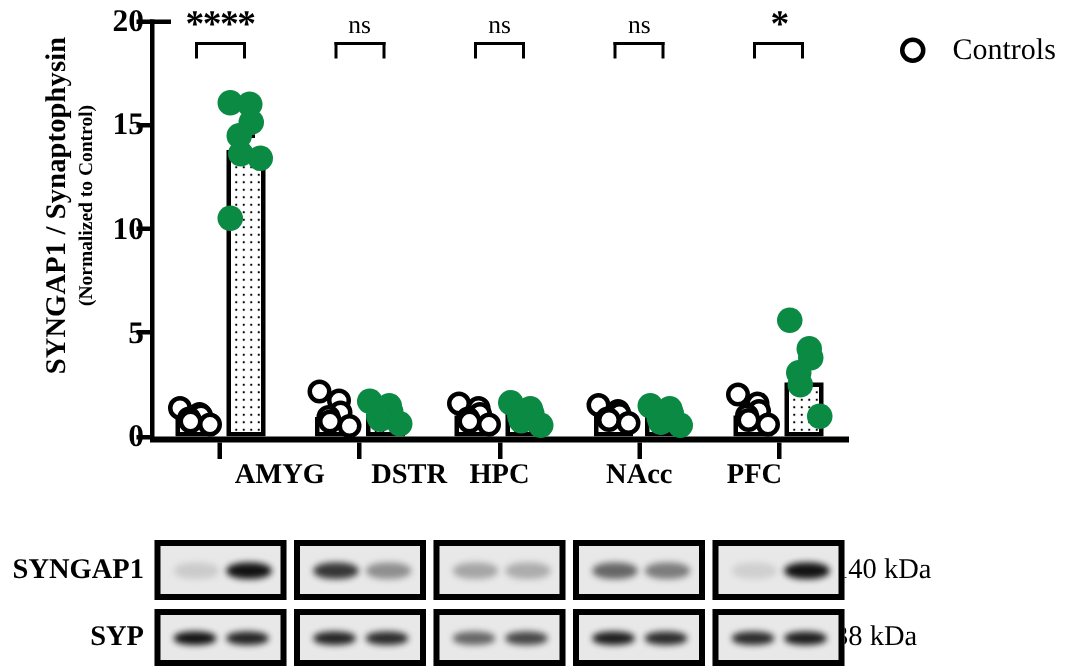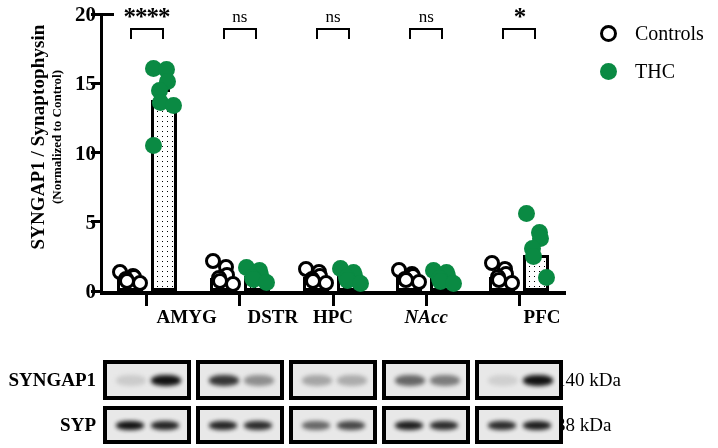--- a/index.html
+++ b/index.html
@@ -92,23 +92,23 @@
 
   <div class="abs" id="xaxis-line"></div>
   <div class="abs" id="xcats">
         <div class="abs" style="left: 145.1px; top: 295px; width: 3px; height: 11px; background: rgb(0, 0, 0);"></div>
         <div class="xcat" style="left: 146.6px; margin-left: 40px;">AMYG</div>
         <div class="abs" style="left: 238.3px; top: 295px; width: 3px; height: 11px; background: rgb(0, 0, 0);"></div>
         <div class="xcat" style="left: 239.8px; margin-left: 33px;">DSTR</div>
         <div class="abs" style="left: 331.5px; top: 295px; width: 3px; height: 11px; background: rgb(0, 0, 0);"></div>
         <div class="xcat" style="left: 333px;">HPC</div>
         <div class="abs" style="left: 424.7px; top: 295px; width: 3px; height: 11px; background: rgb(0, 0, 0);"></div>
-        <div class="xcat" style="left: 426.2px; font-style: italic;">NAcc</div>
+        <div class="xcat" style="left: 426.2px;">NAcc</div>
         <div class="abs" style="left: 517.9px; top: 295px; width: 3px; height: 11px; background: rgb(0, 0, 0);"></div>
-        <div class="xcat" style="left: 542px;">PFC</div>
+        <div class="xcat" style="left: 503px;">PFC</div>
       </div>
   <div class="abs" id="plotbody">
         <div class="abs bar" style="left: 116.6px; top: 277.15px; width: 26px; height: 13.85px; background: rgb(255, 255, 255);"></div>
         <div class="abs errbar" style="left: 128.4px; top: 275.072px; height: 2.0775px; width: 2.4px;"></div>
         <div class="abs errcap" style="left: 123.6px; top: 274.072px; width: 12px; height: 2.4px;"></div>
         <div class="abs dot ctrl" style="left: 111.6px; top: 264.303px; width: 16px; height: 16px;"></div>
         <div class="abs dot ctrl" style="left: 124.6px; top: 267.765px; width: 16px; height: 16px;"></div>
         <div class="abs dot ctrl" style="left: 125.6px; top: 269.15px; width: 16px; height: 16px;"></div>
         <div class="abs dot ctrl" style="left: 117.6px; top: 271.228px; width: 16px; height: 16px;"></div>
         <div class="abs dot ctrl" style="left: 118.6px; top: 273.305px; width: 16px; height: 16px;"></div>
@@ -209,24 +209,20 @@
         <div class="abs sigtxt stars" style="left: 519.4px; top: 4px;">*</div>
       </div>
 <div class="abs" style="left: 100px; top: 13px; width: 14px; height: 3px; background: rgb(0, 0, 0);"></div>
     </div>
 
 <div class="abs" id="legend">
       <div class="legrow">
         <span class="legmark open"></span>
         <span class="legtxt">Controls</span>
       </div>
-      <div class="legrow">
-        <span class="legmark filled" style="background: rgb(10, 138, 67);"></span>
-        <span class="legtxt">THC</span>
-      </div>
     </div>
 
 <div class="abs" id="blots">
       <div class="blotlabel" style="left: 0px; width: 96px; text-align: right; top: 380px;">SYNGAP1</div>
       <div class="kda" style="left: 556px; top: 380px;">140 kDa</div>
       <div class="blotbox" style="left: 103px; top: 360px; width: 88px; height: 40px;">
         <div class="band" style="left: 9px; top: 10.5px; width: 30px; height: 11px; background: rgb(176, 176, 176); opacity: 0.5125;"></div>
         <div class="band" style="left: 44px; top: 10.5px; width: 30px; height: 11px; background: rgb(12, 12, 12); opacity: 0.9675;"></div>
       </div>
       <div class="blotbox" style="left: 196px; top: 360px; width: 88px; height: 40px;">

